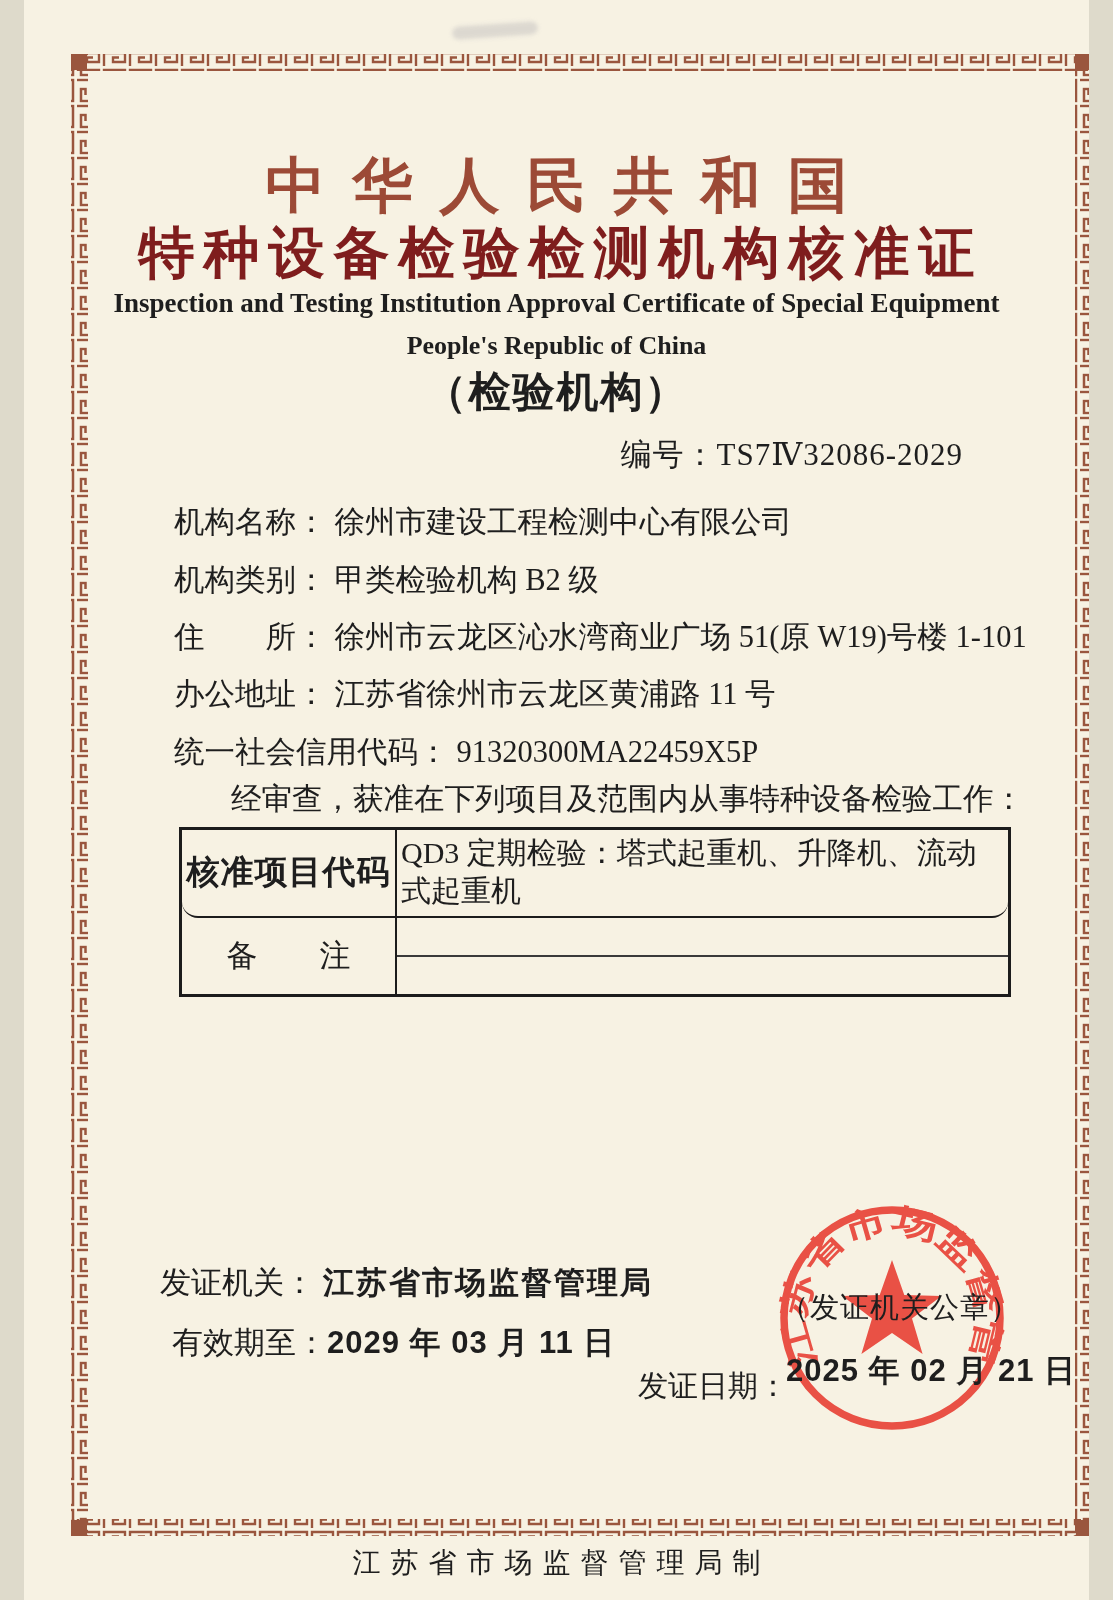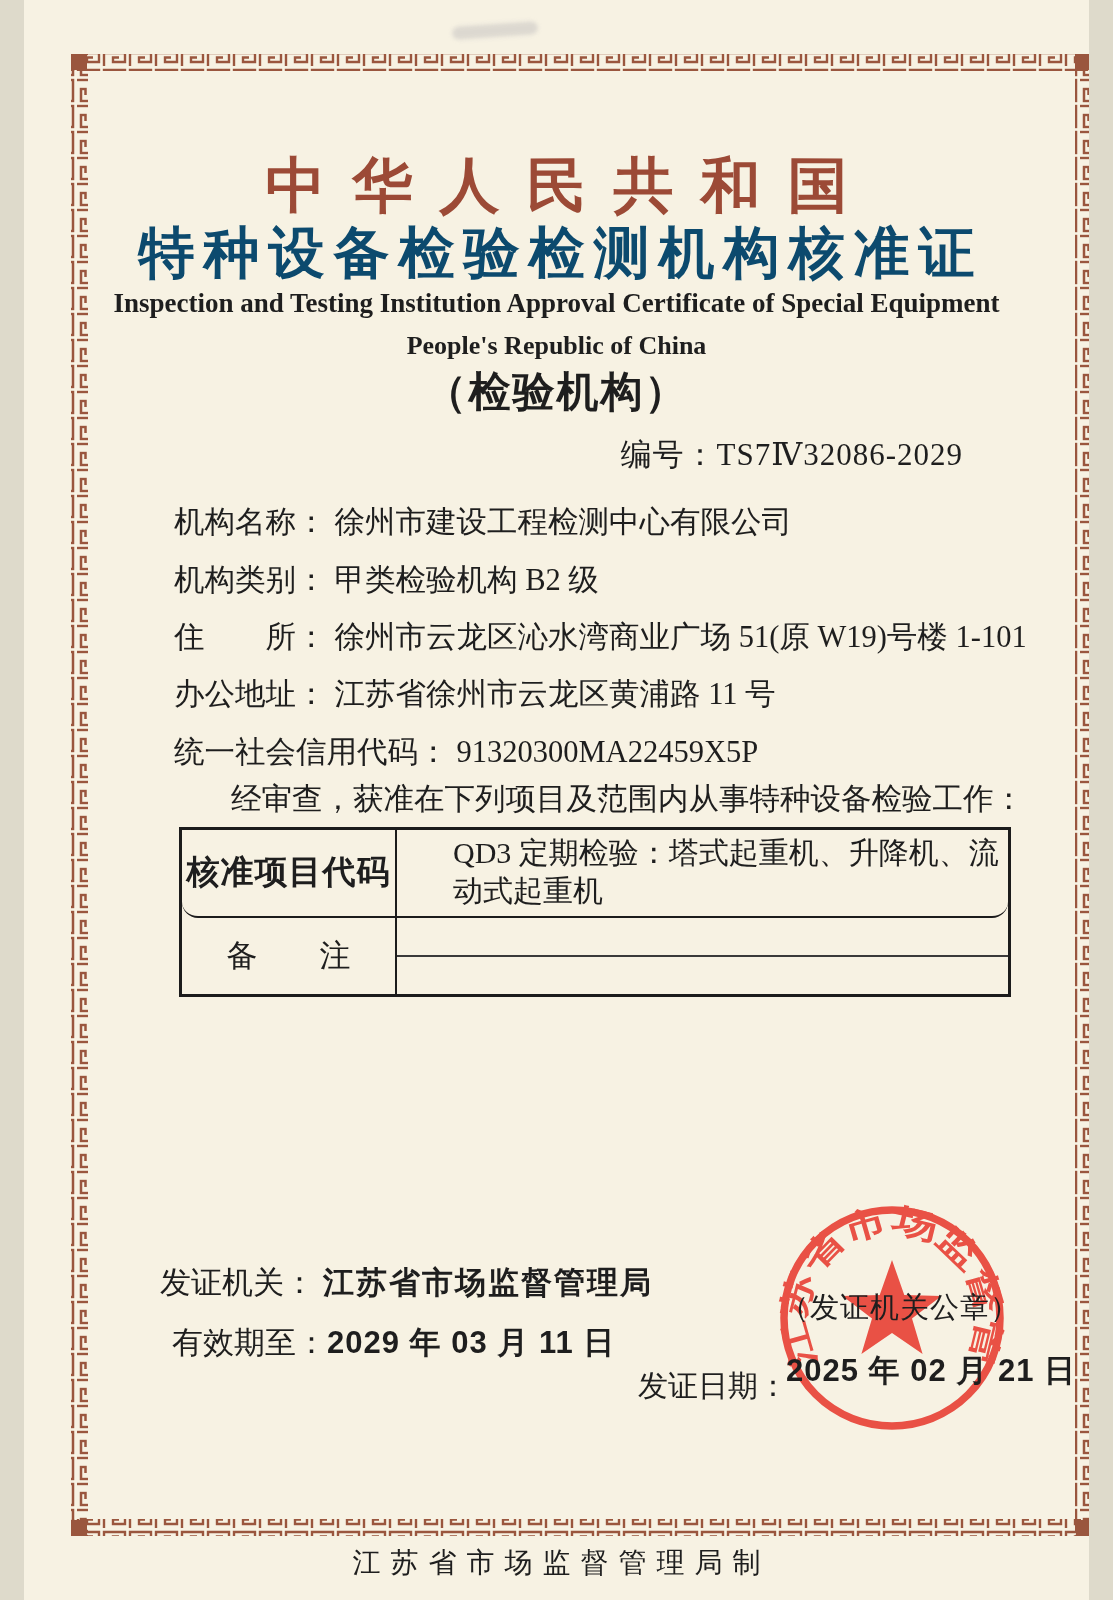--- a/index.html
+++ b/index.html
@@ -18,21 +18,21 @@
     background:rgba(125,125,140,0.22); border-radius:7px;
     transform:rotate(-4deg); filter:blur(2px);
   }
 
   .title-cn1 {
     top:146px; font-size:60px; font-weight:700; color:#9c4a36;
     font-family:"Liberation Sans","DejaVu Sans",sans-serif;
     letter-spacing:27px; text-indent:27px; z-index:1;
   }
   .title-cn2 {
-    top:216px; font-size:56px; font-weight:700; color:#0c4a6e;
+    top:216px; font-size:56px; font-weight:700; color:#7f1d1d;
     font-family:"Liberation Sans","DejaVu Sans",sans-serif;
     letter-spacing:9px; text-indent:9px; z-index:1;
   }
   .title-en1 { top:288px; font-size:27px; font-weight:700; z-index:1; }
   .title-en2 { top:331px; font-size:26px; font-weight:700; z-index:1; }
   .subtitle  {
     top:364px; font-size:42px; font-weight:600; z-index:1;
     font-family:"Liberation Sans","DejaVu Sans",sans-serif; letter-spacing:2px;
   }
   .cert-no { top:434px; right:126px; font-size:31px; letter-spacing:1px; z-index:1; }
@@ -43,21 +43,21 @@
 
   .note { left:150px; top:779px; width:850px; font-size:30.5px; text-indent:57px; z-index:1; white-space:nowrap; }
 
   .tbl { left:155px; top:827px; width:832px; border:3px solid #1c1c1c; z-index:1; box-sizing:border-box; }
   .trow1 { display:flex; border-bottom:2px solid #1c1c1c; min-height:73px;border-radius:16px; }
   .hcell {
     flex:0 0 213px; border-right:2px solid #1c1c1c;
     display:flex; align-items:center; justify-content:center;
     font-weight:700; font-size:33px; letter-spacing:1px;
   }
-  .ccell { flex:1; font-size:30px; line-height:1.26; padding:4px 8px 6px 12px;margin-left:44px; }
+  .ccell { flex:1; font-size:30px; line-height:1.26; padding:4px 8px 6px 4px; }
   .trow2 { display:flex; height:76px; }
   .hcell2 {
     flex:0 0 213px; border-right:2px solid #1c1c1c;
     display:flex; align-items:center; justify-content:center; font-size:31px;
   }
   .ccell2 { flex:1; display:flex; flex-direction:column; }
   .ccell2 .sub1 { flex:1; border-bottom:2px solid #3a3a3a; }
   .ccell2 .sub2 { flex:1; }
 
   .issuer { left:136px; top:1262px; font-size:31px; display:flex; z-index:1; white-space:nowrap; }

